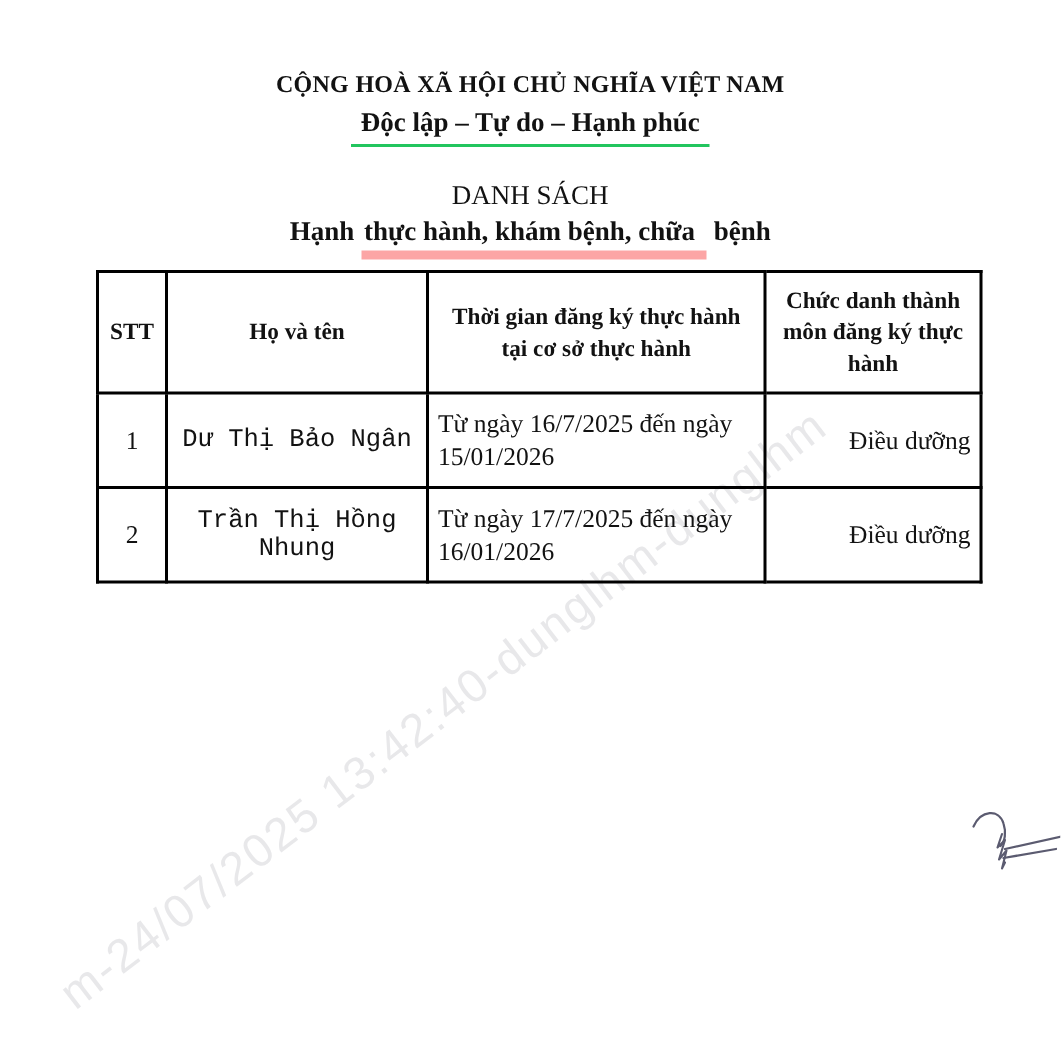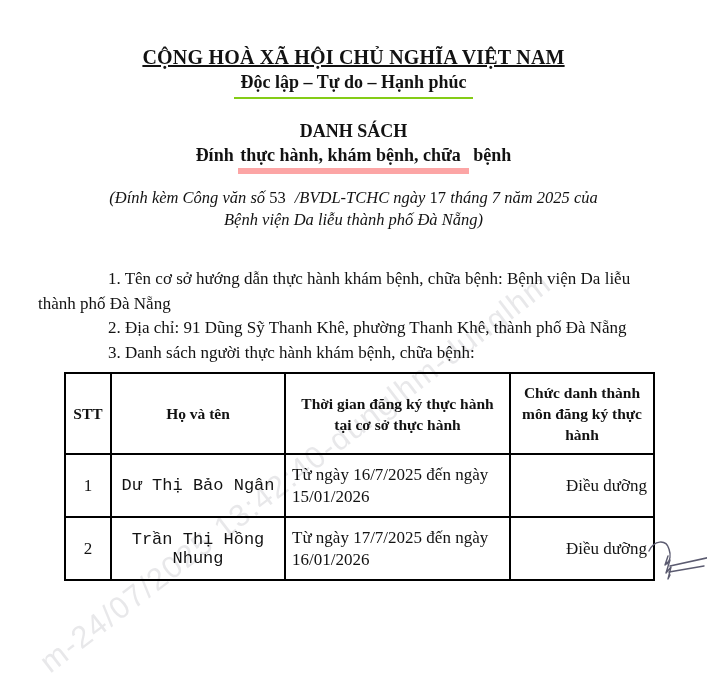--- a/index.html
+++ b/index.html
@@ -4,25 +4,25 @@
 <style>
   html,body{margin:0;padding:0;background:#ffffff;}
   .page{position:relative;width:707px;height:691px;background:#ffffff;overflow:hidden;
         font-family:"Liberation Serif","DejaVu Serif",serif;color:#121212;}
   .watermark{position:absolute;left:44px;top:648px;transform:rotate(-37.5deg);transform-origin:0 50%;
         font-family:"Liberation Sans","DejaVu Sans",sans-serif;font-size:31px;letter-spacing:1.5px;
         color:rgba(112,112,126,0.16);white-space:nowrap;z-index:0;user-select:none;}
   .content{position:relative;z-index:1;}
   .center{text-align:center;}
   .nat-header{margin-top:44px;line-height:26px;}
-  .nat1{font-size:20px;font-weight:bold;letter-spacing:0.2px;text-decoration:underline;}
-  .nat2{display:inline-block;font-size:18px;font-weight:bold;border-bottom:2px solid #84cc16;
+  .nat1{font-size:16px;font-weight:bold;letter-spacing:0.2px;}
+  .nat2{display:inline-block;font-size:18px;font-weight:bold;border-bottom:2px solid #22c55e;
         padding:0 6px 5px 6px;line-height:20px;}
   .doc-title{margin-top:21px;}
-  .t1{font-size:18px;font-weight:bold;line-height:22px;}
+  .t1{font-size:18px;font-weight:normal;line-height:22px;}
   .t2{font-size:18px;font-weight:bold;line-height:22px;margin-top:2px;}
   .t2 .u{display:inline-block;border-bottom:6px solid #fca5a5;padding:0 8px 3px 2px;line-height:19px;}
   .attach{margin-top:13px;font-style:italic;font-size:16.5px;line-height:22px;}
   .attach .num{font-style:normal;}
   .attach .gap{margin-left:9px;}
   .body-block{margin:36px 35px 0 38px;width:632px;font-size:17px;line-height:24.5px;}
   .para{text-indent:70px;margin:0;padding:0;}
   table.list{border-collapse:collapse;table-layout:fixed;width:589px;margin:7px 0 0 64px;
         font-size:17px;color:#121212;}
   table.list th,table.list td{border:2px solid #000000;background:transparent;
@@ -46,33 +46,24 @@
 
     <div class="nat-header center">
       <div class="nat1">CỘNG HOÀ XÃ HỘI CHỦ NGHĨA VIỆT NAM</div>
       <div>
         <span class="nat2">Độc lập – Tự do – Hạnh phúc</span>
       </div>
     </div>
 
     <div class="doc-title center">
       <div class="t1">DANH SÁCH</div>
-      <div class="t2"><span>Đính </span><span class="u">thực hành, khám bệnh, chữa</span><span> bệnh</span></div>
+      <div class="t2"><span>Hạnh </span><span class="u">thực hành, khám bệnh, chữa</span><span> bệnh</span></div>
     </div>
 
-    <div class="attach center">
-      <div><span>(Đính kèm Công văn số </span><span class="num">53</span><span class="gap">/BVDL-TCHC ngày </span><span class="num">17</span><span> tháng 7 năm 2025 của</span></div>
-      <div>Bệnh viện Da liễu thành phố Đà Nẵng)</div>
-    </div>
 
-    <div class="body-block">
-      <p class="para">1. Tên cơ sở hướng dẫn thực hành khám bệnh, chữa bệnh: Bệnh viện Da liễu thành phố Đà Nẵng</p>
-      <p class="para">2. Địa chỉ: 91 Dũng Sỹ Thanh Khê, phường Thanh Khê, thành phố Đà Nẵng</p>
-      <p class="para">3. Danh sách người thực hành khám bệnh, chữa bệnh:</p>
-    </div>
 
     <table class="list">
       <colgroup>
         <col class="c-stt">
           <col class="c-name">
           <col class="c-time">
           <col class="c-role">
       </colgroup>
       <thead>
         <tr>

